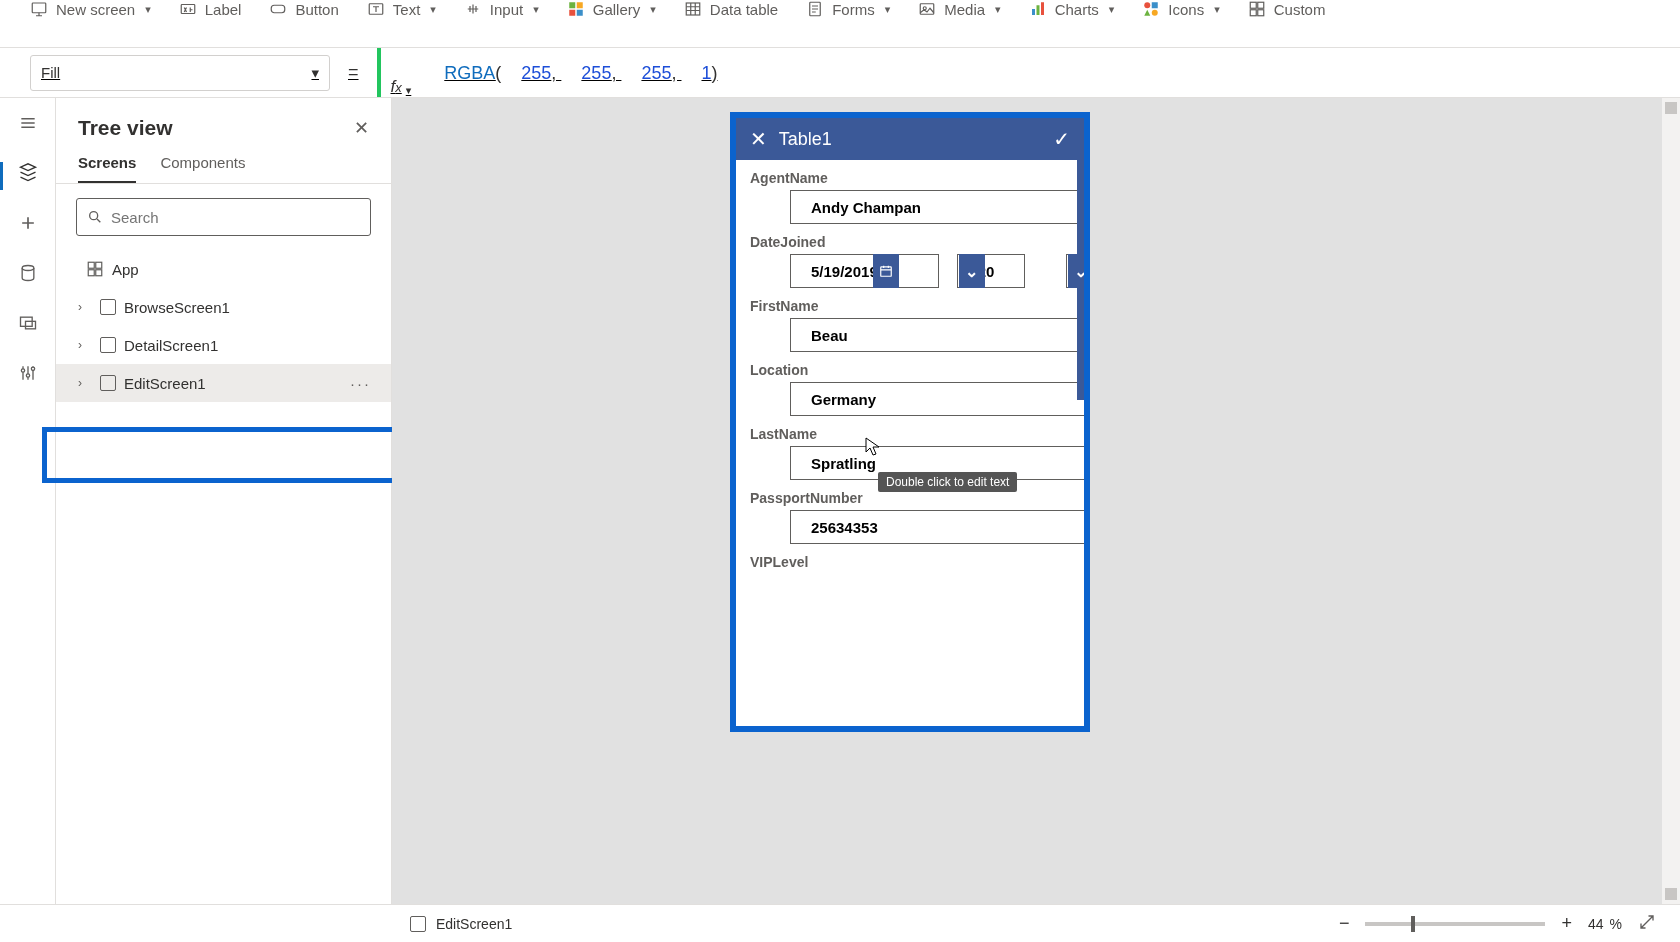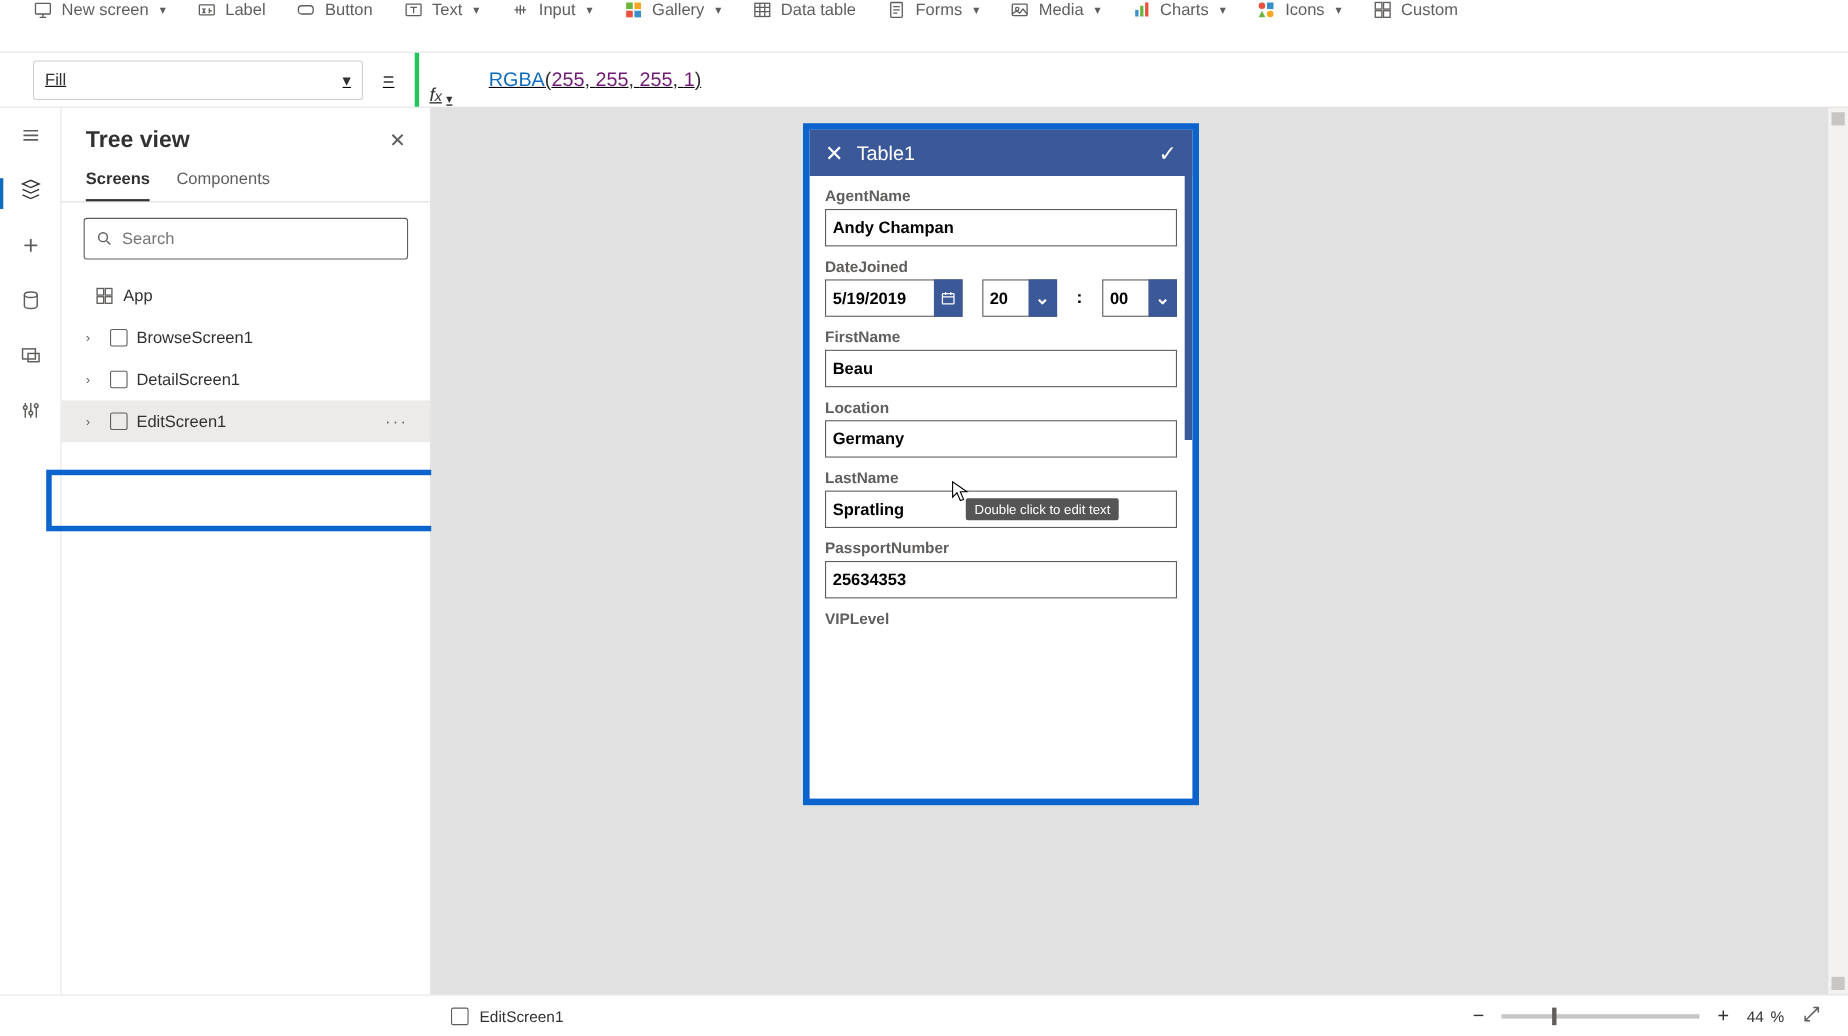--- a/index.html
+++ b/index.html
@@ -28,21 +28,21 @@
 .formula .eq { font-size: 18px; color: #323130; padding: 0 6px; }
 .formula .fx {
   display: flex; align-items: flex-end; gap: 4px; font-family: "Segoe UI", sans-serif;
   font-style: italic; font-size: 17px; color: #323130; padding: 0 10px;
   border-left: 4px solid #22c55e; height: 100%;
 }
 .formula .fx .chev { font-size: 11px; font-style: normal;}
 .formula .expr { font-family: Consolas, monospace; font-size: 18px; }
 .tok-fn  { color: #0f6cbd; margin-left: 11px; }
 .tok-par { color: #323130; }
-.tok-num { color: #701a75; }
+.tok-num { color: #1d4ed8; margin-left: 20px; }
 .tok-sep { color: #323130; }
 
 
 .main { display: flex; height: calc(942px - 48px - 50px - 38px); }
 
 .leftrail {
   width: 56px; border-right: 1px solid #e1dfdd; background: #fff;
   display: flex; flex-direction: column; align-items: center; gap: 28px;
   padding-top: 14px; color: #605e5c;
 }
@@ -89,31 +89,31 @@
 }
 .phone .titlebar {
   height:42px; background:#3b5998; color:#fff; display:flex; align-items:center;
   justify-content:space-between; padding:0 14px; font-size:18px;
 }
 .phone .titlebar .x, .phone .titlebar .ck { cursor:pointer; font-size:20px;}
 .phone .form { padding:10px 14px 0; overflow:hidden; height:calc(100% - 42px); position:relative;}
 .phone .fld { margin-bottom:10px;font-weight:bold; }
 .phone .fld label { display:block; font-size:14px; color:#605e5c; margin-bottom:4px; }
 .phone .fld .tx {
-  width:100%; height:34px; border:1px solid #605e5c; padding:0 6px; font-size:15px;
-  display:flex; align-items:center; background:#fff;
+  width:100%; height:34px; border:1px solid #605e5c; padding:0 20px; font-size:15px;
+  display:flex; align-items:center; background:#fff;margin-left:40px;
 }
 .phone .dtrow { display:flex; gap:18px; }
 .phone .dtrow .dt { flex:1; position:relative; }
 .phone .dtrow .dt .cal { position:absolute; right:0; top:0; width:26px; height:34px; background:#3b5998; display:flex; align-items:center; justify-content:center; }
 .phone .dtrow .sel { width:68px; position:relative;}
 .phone .dtrow .sel .dd { position:absolute; right:0; top:0; width:26px; height:34px; background:#3b5998; display:flex; align-items:center; justify-content:center; color:#fff;}
 .phone .scrollbar { position:absolute; right:0; top:0; width:7px; height:240px; background:#3b5998; }
 .tooltip {
-  position:absolute; left:486px; top:355px; background:#555; color:#fff;
+  position:absolute; left:486px; top:374px; background:#555; color:#fff;
   font-size:12px; padding:3px 8px; border-radius:2px; white-space:nowrap;
   pointer-events:none;
 }
 .cursor {
   position:absolute; left:473px; top:339px; pointer-events:none;
 }
 
 .rscroll { position:absolute; right:0; top:0; width:18px; height:100%; background:#f3f2f1;}
 .rscroll .thumb { position:absolute; top:4px; right:3px; width:12px; height:12px; background:#c8c6c4;}
 .rscroll .thumb2 { position:absolute; bottom:4px; right:3px; width:12px; height:12px; background:#c8c6c4;}

